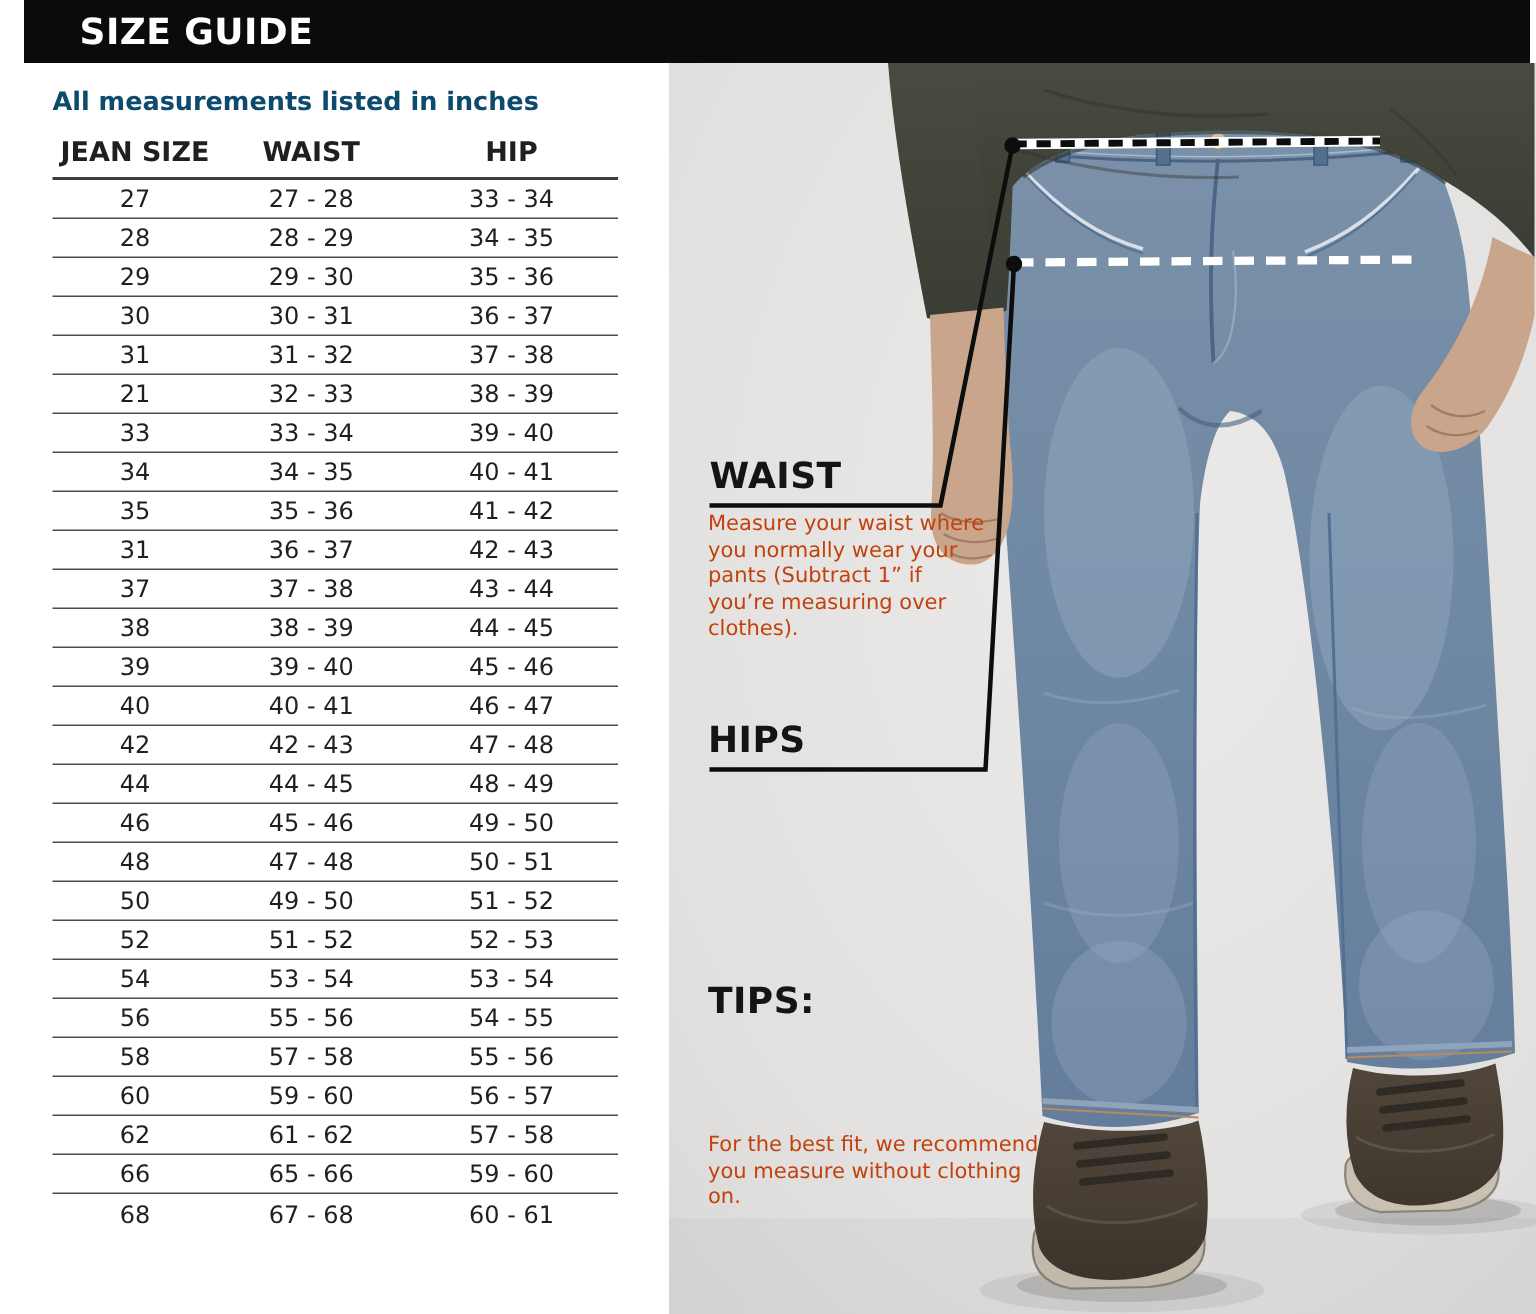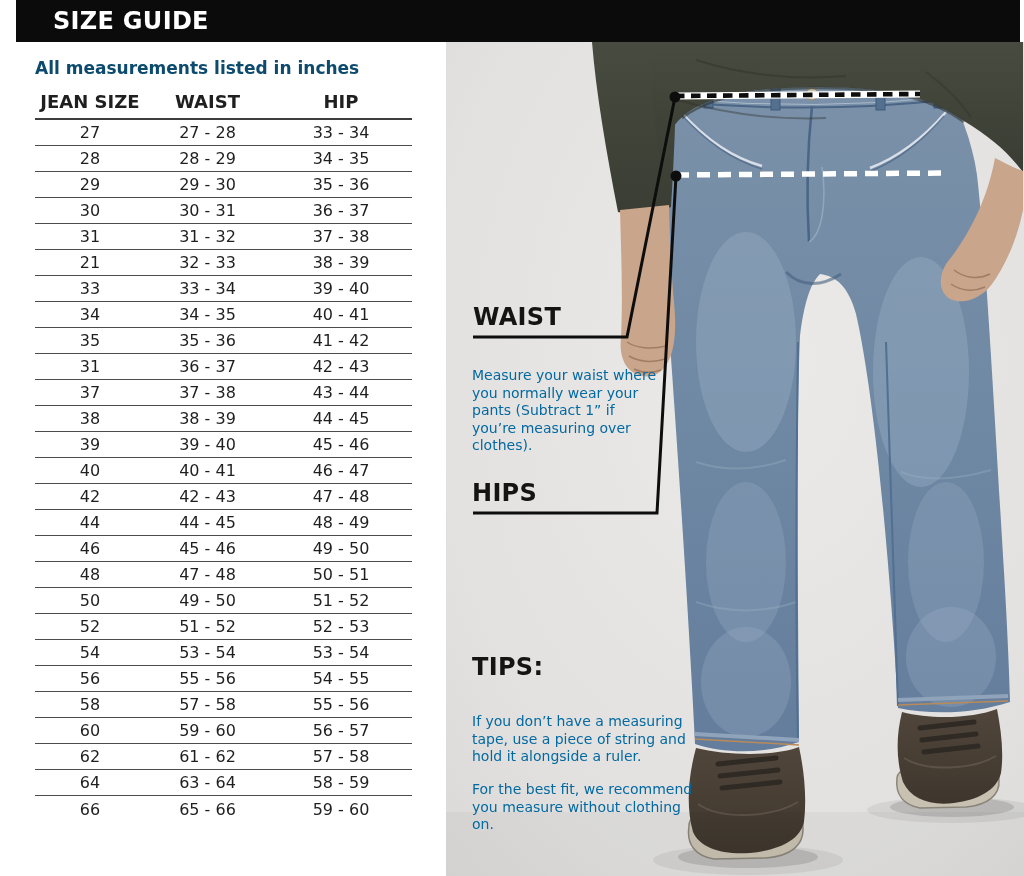--- a/index.html
+++ b/index.html
@@ -40,21 +40,21 @@
   .photo-panel{
     position:absolute;left:446px;top:42px;width:578px;height:834px;overflow:hidden;
     background:#e2e1df;
   }
   .photo-panel svg{position:absolute;left:0;top:0;}
   .callout{position:absolute;z-index:3;}
   .callout h3{
     margin:0;font-size:24px;font-weight:bold;letter-spacing:.3px;color:#141414;
   }
   .body-text{
-    position:absolute;z-index:3;font-size:14px;line-height:17.6px;color:#0369a1;margin-top:26px;
+    position:absolute;z-index:3;font-size:14px;line-height:17.6px;color:#c2410c;
   }
 </style>
 </head>
 <body>
 
 <div class="topbar">
   <span class="bartitle left">SIZE GUIDE</span>
 </div>
 
 <div class="note">All measurements listed in inches</div>
@@ -185,28 +185,28 @@
         <div class="tcell">60</div>
         <div class="tcell">59 - 60</div>
         <div class="tcell">56 - 57</div>
       </div>
       <div class="trow">
         <div class="tcell">62</div>
         <div class="tcell">61 - 62</div>
         <div class="tcell">57 - 58</div>
       </div>
       <div class="trow">
-        <div class="tcell">64</div>
-        <div class="tcell">63 - 64</div>
-        <div class="tcell">58 - 59</div>
-      </div>
-      <div class="trow">
         <div class="tcell">66</div>
         <div class="tcell">65 - 66</div>
         <div class="tcell">59 - 60</div>
+      </div>
+      <div class="trow">
+        <div class="tcell">68</div>
+        <div class="tcell">67 - 68</div>
+        <div class="tcell">60 - 61</div>
       </div>
     </div>
 </div>
 
 <div class="photo-panel">
 
   <svg width="578" height="834" viewBox="0 0 578 834">
     <defs>
       <radialGradient id="bgGrad" cx="55%" cy="38%" r="85%">
         <stop offset="0%" stop-color="#ebeae8"></stop>
@@ -357,15 +357,14 @@
   </div>
   <div class="body-text" style="left:26px;top:299px;width:185px;">Measure your waist where you normally wear your pants (Subtract 1” if you’re measuring over clothes).</div>
 
   <div class="callout" style="left:26px;top:437px;">
     <h3>HIPS</h3>
   </div>
 
   <div class="callout" style="left:26px;top:611px;">
     <h3>TIPS:</h3>
   </div>
-  <div class="body-text" style="left:26px;top:645px;width:225px;">If you don’t have a measuring tape, use a piece of string and hold it alongside a ruler.</div>
   <div class="body-text" style="left:26px;top:713px;width:235px;">For the best fit, we recommend you measure without clothing on.</div>
 </div>
 
 </body></html>

